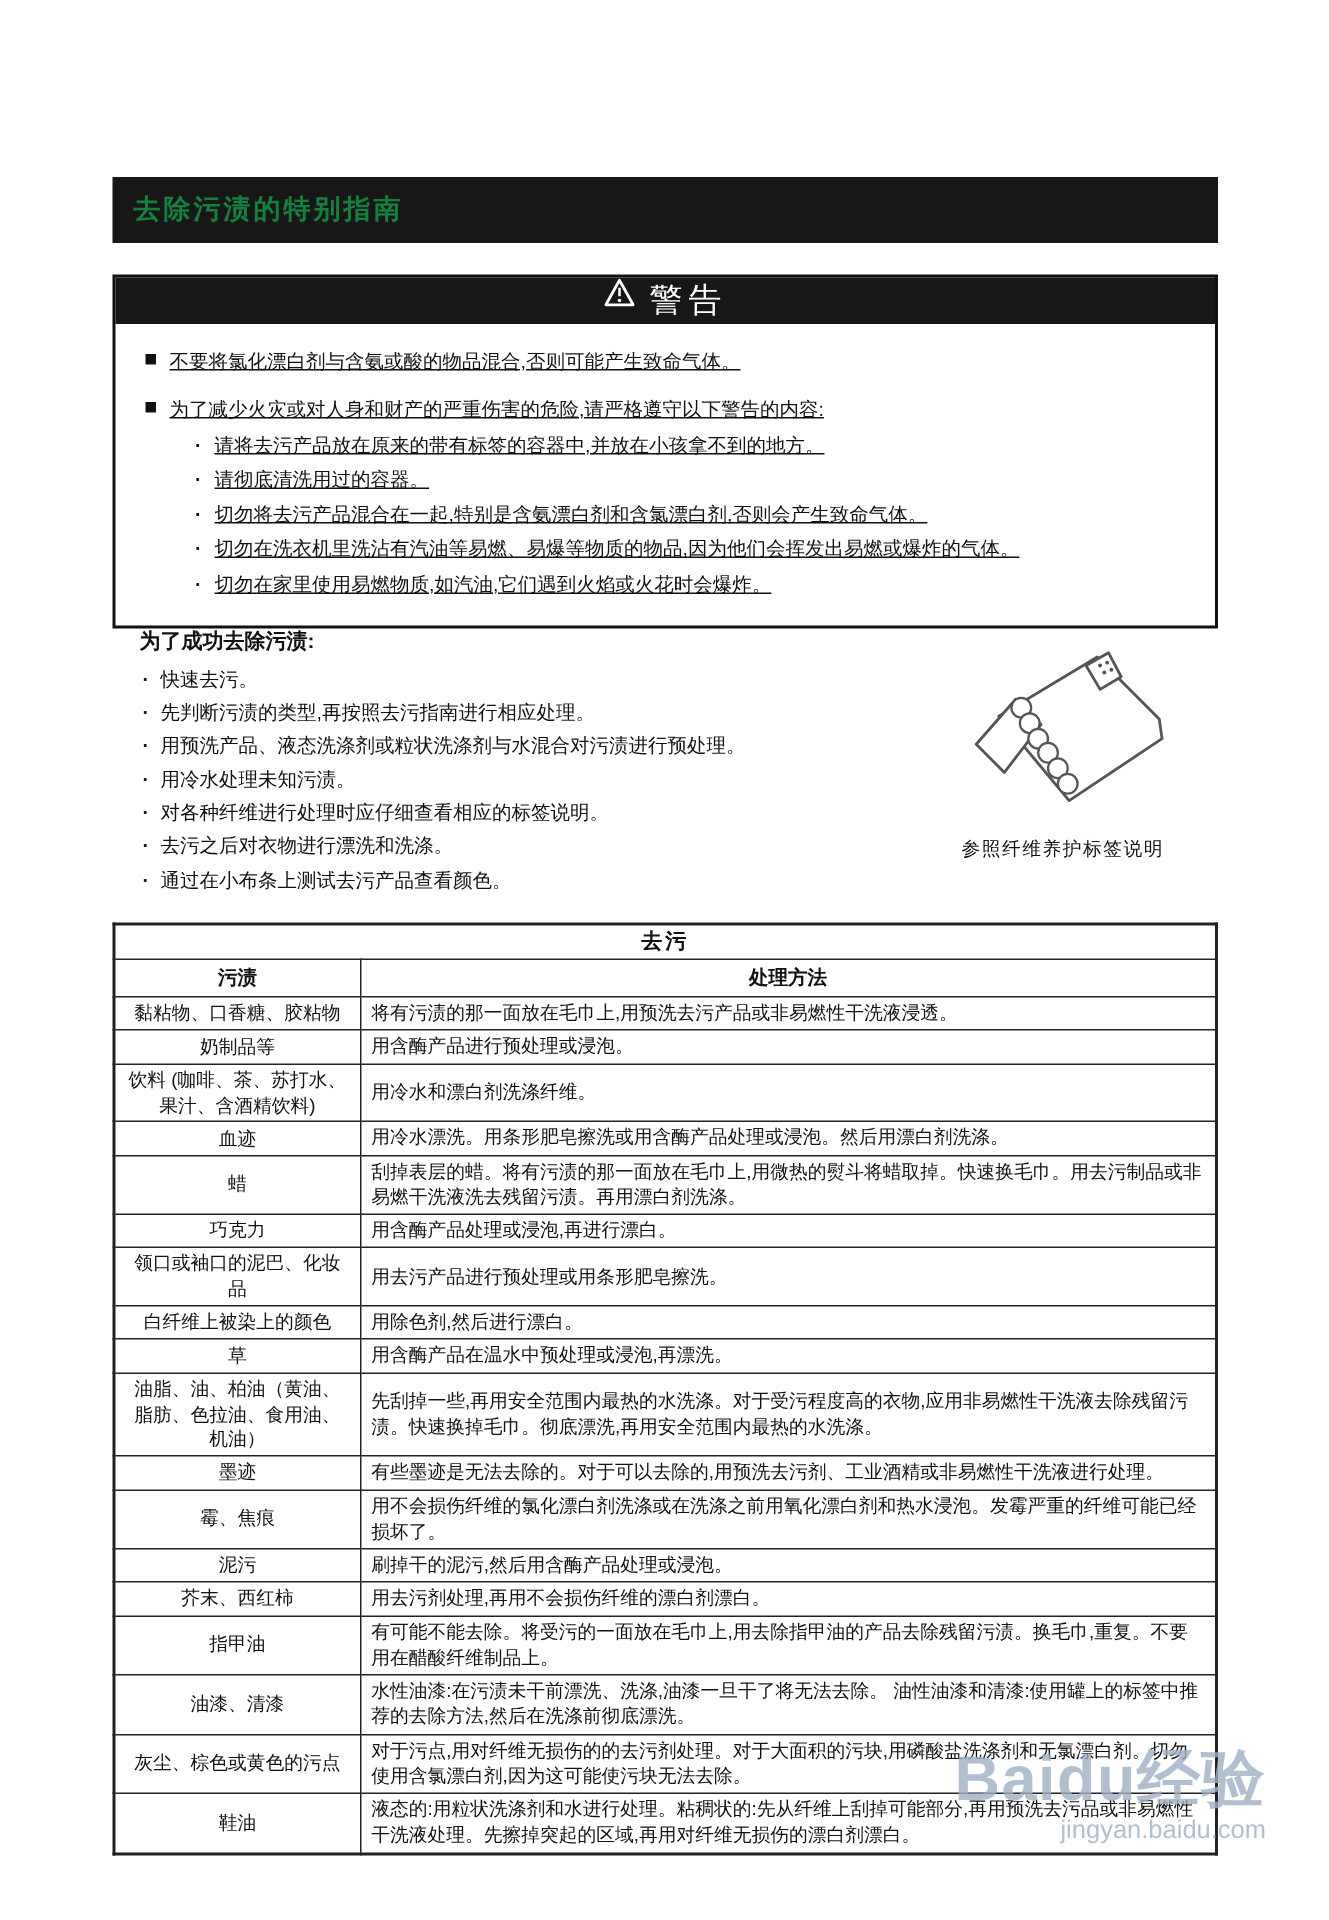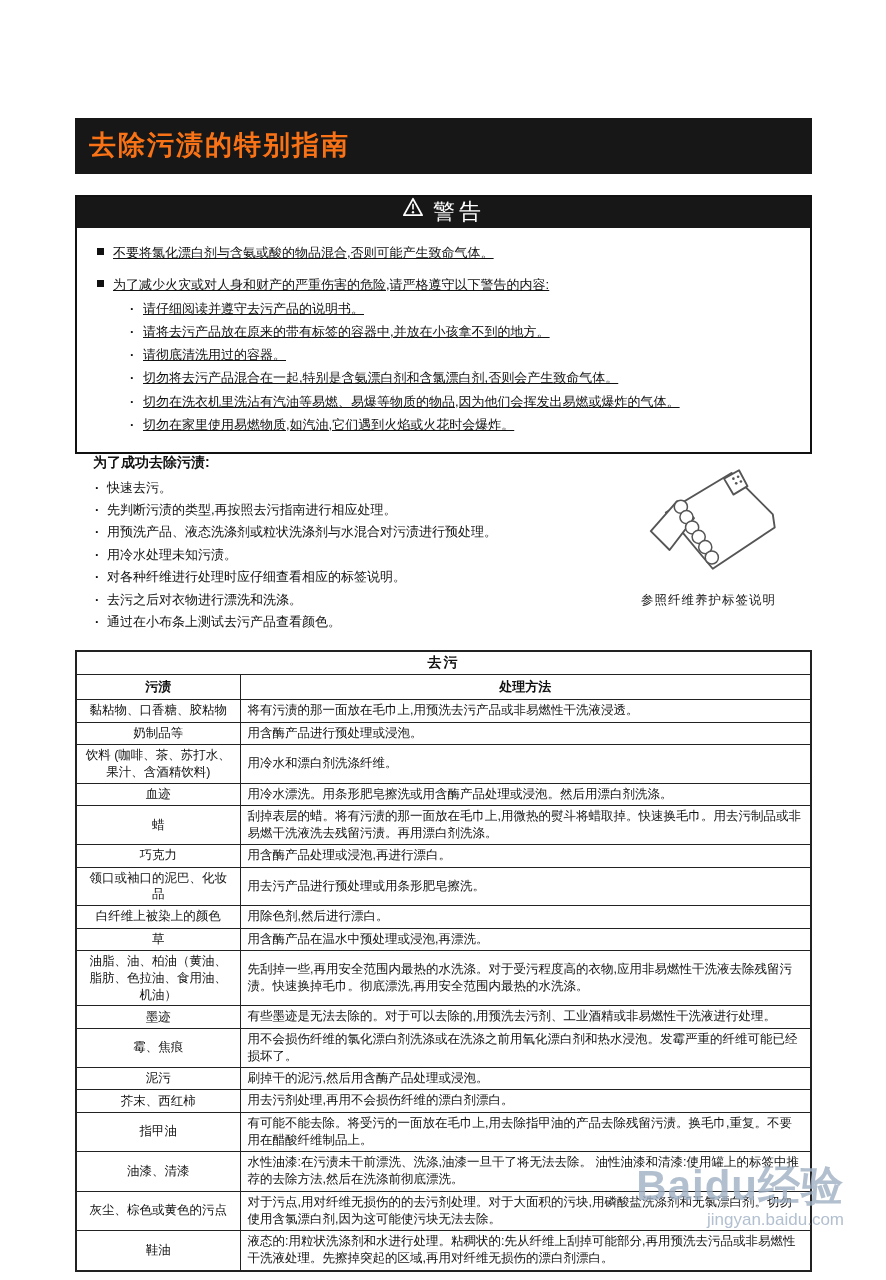--- a/index.html
+++ b/index.html
@@ -6,21 +6,21 @@
   html,body { margin:0; padding:0; background:#ffffff; }
   body {
     width:886px; height:1280px; position:relative;
     font-family:"Liberation Sans","DejaVu Sans",sans-serif;
     color:#111; overflow:hidden;
   }
   .page { position:absolute; left:75px; top:118px; width:737px; }
 
   
   .title-bar {
-    background:#171717; color:#f97316; font-size:27px; font-weight:bold;
+    background:#171717; color:#15803d; font-size:18px; font-weight:bold;
     padding:9px 14px 11px 14px; letter-spacing:2px;
   }
 
   
   .warn-box { border:2px solid #111; margin-top:21px; }
   .warn-head {
     background:#171717; color:#fff; height:31px;
     display:flex; align-items:flex-start; justify-content:center; gap:9px;
     font-size:22px; letter-spacing:4px;
   }
@@ -76,21 +76,20 @@
     <div class="warn-body">
       <div class="w-item">
         <span class="square"></span>
         <span>不要将氯化漂白剂与含氨或酸的物品混合,否则可能产生致命气体。</span>
       </div>
       <div class="w-item">
         <span class="square"></span>
         <div>
           <div>为了减少火灾或对人身和财产的严重伤害的危险,请严格遵守以下警告的内容:</div>
           <div class="sublist">
-            <div class="sub">请仔细阅读并遵守去污产品的说明书。</div>
             <div class="sub">请将去污产品放在原来的带有标签的容器中,并放在小孩拿不到的地方。</div>
             <div class="sub">请彻底清洗用过的容器。</div>
             <div class="sub">切勿将去污产品混合在一起,特别是含氨漂白剂和含氯漂白剂,否则会产生致命气体。</div>
             <div class="sub">切勿在洗衣机里洗沾有汽油等易燃、易爆等物质的物品,因为他们会挥发出易燃或爆炸的气体。</div>
             <div class="sub">切勿在家里使用易燃物质,如汽油,它们遇到火焰或火花时会爆炸。</div>
           </div>
         </div>
       </div>
     </div>
   </div>

